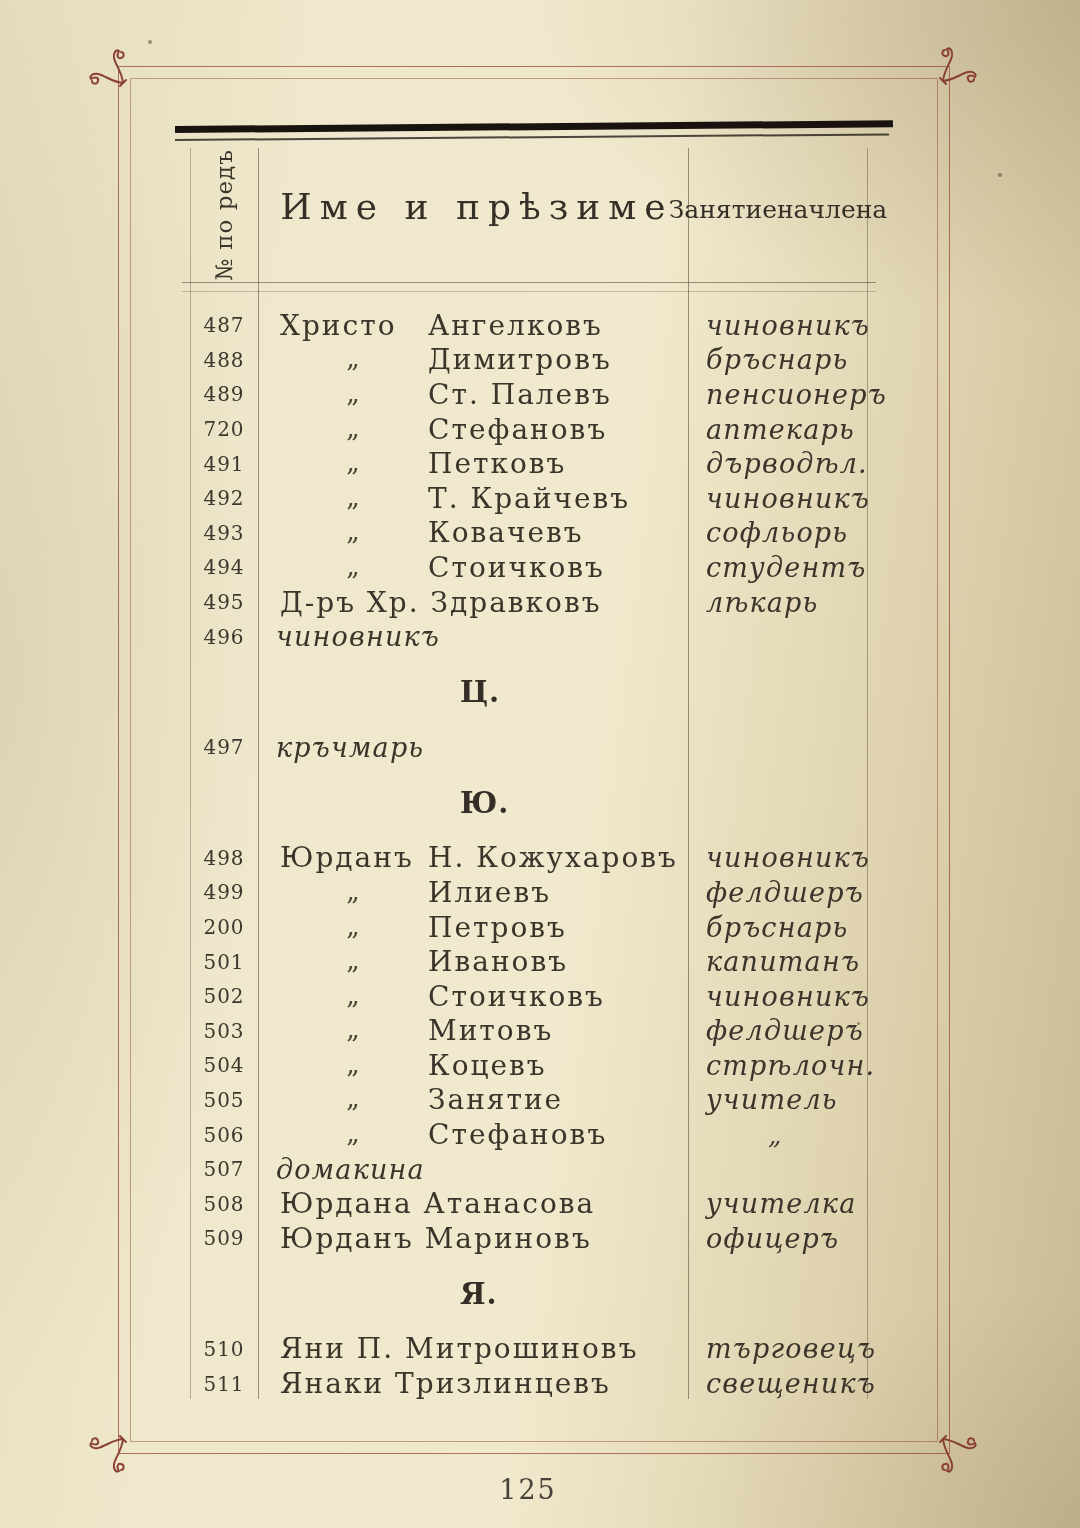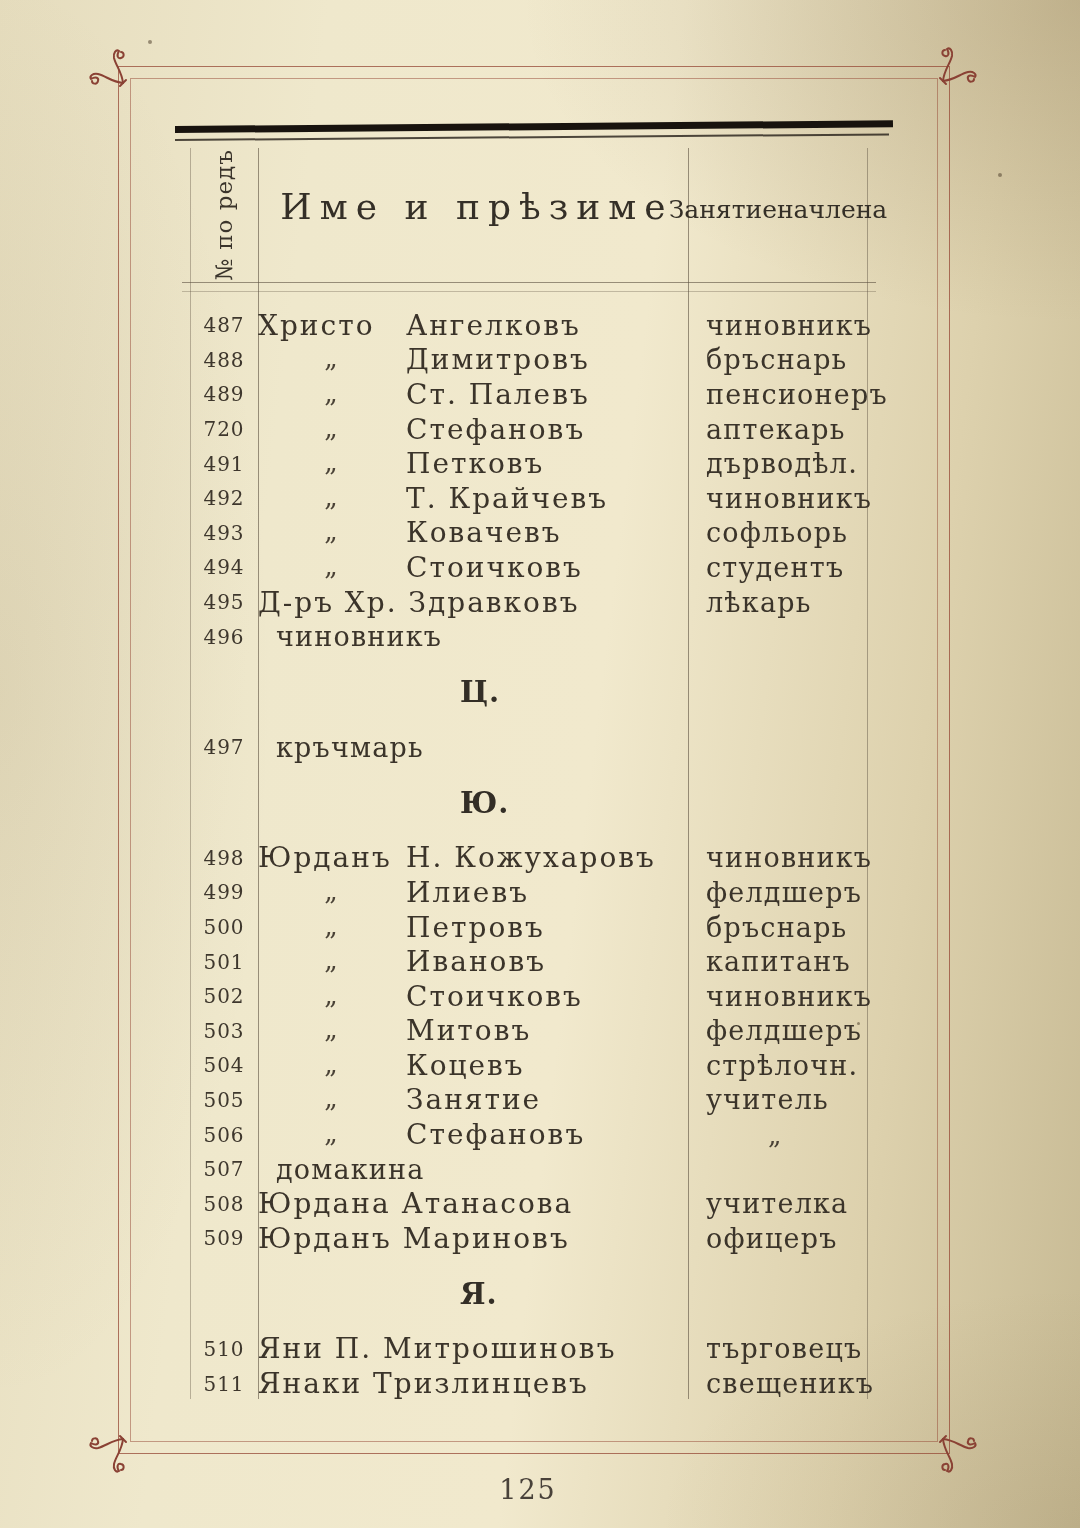--- a/index.html
+++ b/index.html
@@ -54,26 +54,26 @@
   .h-name{position:absolute;left:68px;top:6px;width:430px;height:148px;
     display:flex;align-items:center;justify-content:center;
     font-size:36px;letter-spacing:8px;padding-left:8px;box-sizing:border-box;color:#342f27;}
   .h-occ{position:absolute;left:498px;top:14px;width:180px;height:140px;
     display:flex;flex-direction:row;align-items:center;justify-content:center;
     font-size:25px;line-height:1.45;color:#342f27;}
 
   .tbody{position:absolute;left:0;top:182px;width:678px;}
   .t-row{display:flex;align-items:center;height:34.6px;}
   .c-no{width:68px;flex:0 0 68px;text-align:center;font-size:20px;letter-spacing:1px;color:#3e372d;}
-  .c-name{width:430px;flex:0 0 430px;display:flex;box-sizing:border-box;
+  .c-name{width:430px;flex:0 0 430px;display:flex;padding-left:22px;box-sizing:border-box;
     font-size:28px;letter-spacing:2px;white-space:nowrap;color:#3b342a;}
   .nm-given{flex:0 0 148px;width:148px;}
   .nm-given.ditto{text-align:center;font-size:26px;color:#4a4236;}
   .c-occ{width:180px;flex:0 0 180px;padding-left:18px;box-sizing:border-box;
-    font-size:27px;letter-spacing:1.2px;white-space:nowrap;color:#3b342a;}
+    font-size:27px;letter-spacing:1.2px;white-space:nowrap;color:#3b342a;font-style:italic;}
   .c-occ.occ-ditto{padding-left:80px;font-size:26px;color:#4a4236;}
   .t-section{height:76px;display:flex;align-items:center;}
   .t-letter{font-weight:bold;font-size:29px;margin-left:270px;letter-spacing:1px;color:#332e26;}
 
   .page-number{position:absolute;left:0;top:1474px;width:100%;text-align:center;
     font-size:27px;letter-spacing:2px;color:#49423a;transform:translateX(-12px);}
 </style>
 </head>
 <body>
 
@@ -235,21 +235,21 @@
         </div>
         <div class="t-row">
           <span class="c-no">499</span>
           <span class="c-name">
             <span class="nm-given ditto">„</span>
             <span class="nm-rest">Илиевъ</span>
           </span>
           <span class="c-occ">фелдшеръ</span>
         </div>
         <div class="t-row">
-          <span class="c-no">500</span>
+          <span class="c-no">200</span>
           <span class="c-name">
             <span class="nm-given ditto">„</span>
             <span class="nm-rest">Петровъ</span>
           </span>
           <span class="c-occ">бръснарь</span>
         </div>
         <div class="t-row">
           <span class="c-no">501</span>
           <span class="c-name">
             <span class="nm-given ditto">„</span>

